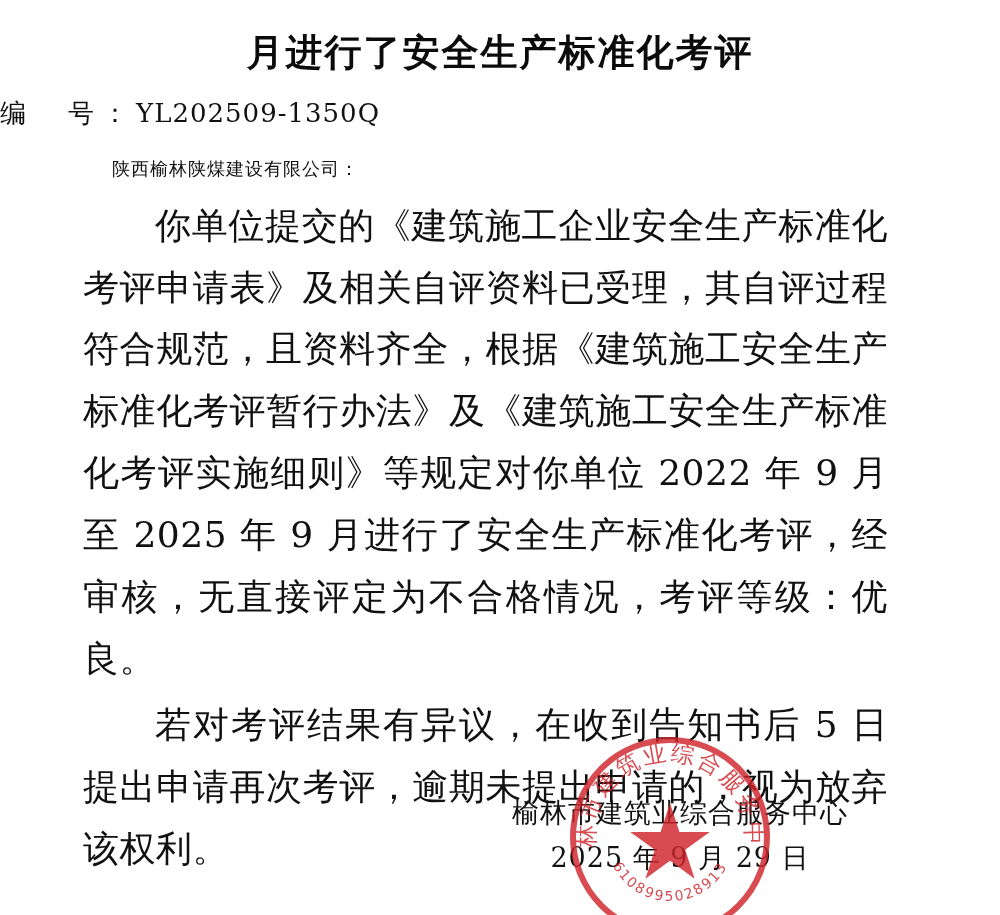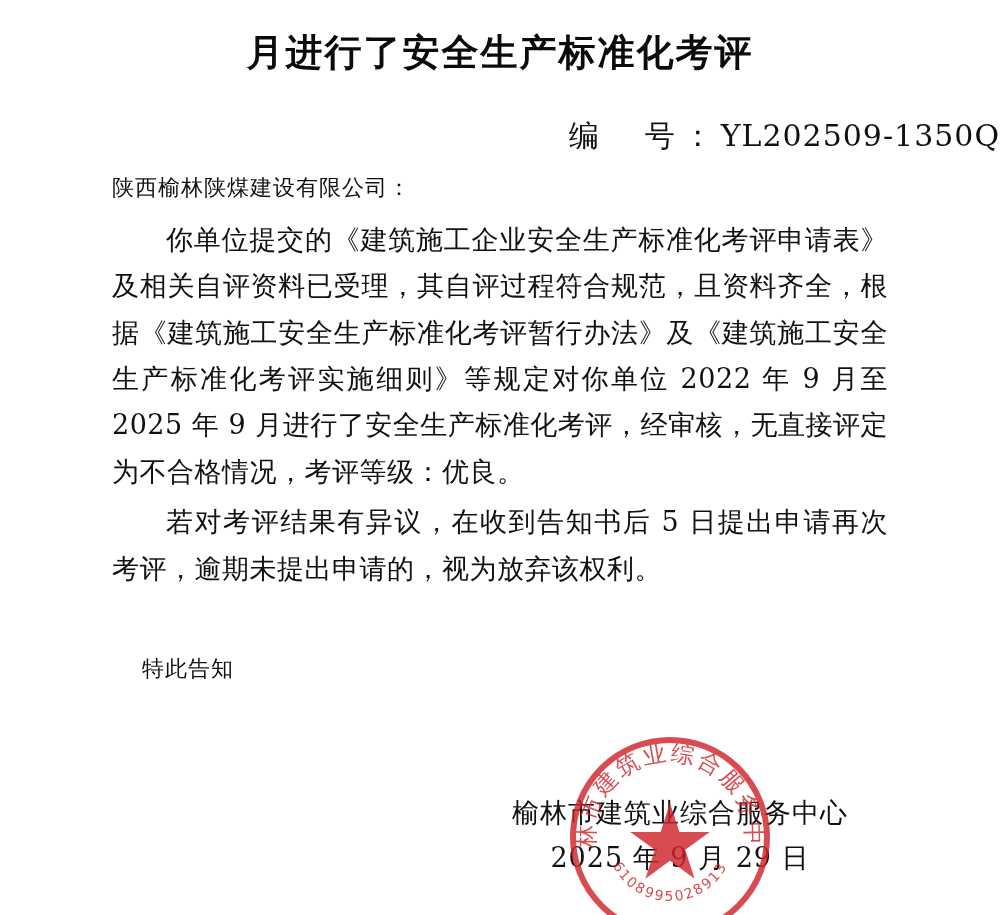--- a/index.html
+++ b/index.html
@@ -30,39 +30,39 @@
   }
   .title-line {
     font-size: 37px;
     font-weight: bold;
     letter-spacing: 2px;
     line-height: 1.45;
     color: #0b0b0b;
   }
 
   .doc-number {
-    text-align: right;
-    font-size: 30px;
-    margin-top: 36px;
+    text-align: left;
+    font-size: 26px;
+    margin-top: 16px;
     letter-spacing: 1px;
   }
   .doc-number .num-label {
     letter-spacing: 8px;
   }
 
   .recipient {
-    font-size: 22px;
-    margin-top: 16px;
+    font-size: 18px;
+    margin-top: 26px;
     margin-left: 112px;
     letter-spacing: 1px;
   }
 
   .body-text {
-    margin: 14px 112px 0 112px;
-    font-size: 27px;
+    margin: 14px 112px 0 83px;
+    font-size: 36px;
     line-height: 1.72;
     text-align: justify;
     text-justify: inter-ideograph;
     letter-spacing: 0.5px;
   }
   .body-text p {
     margin: 0 0 4px 0;
     text-indent: 2em;
   }
 

